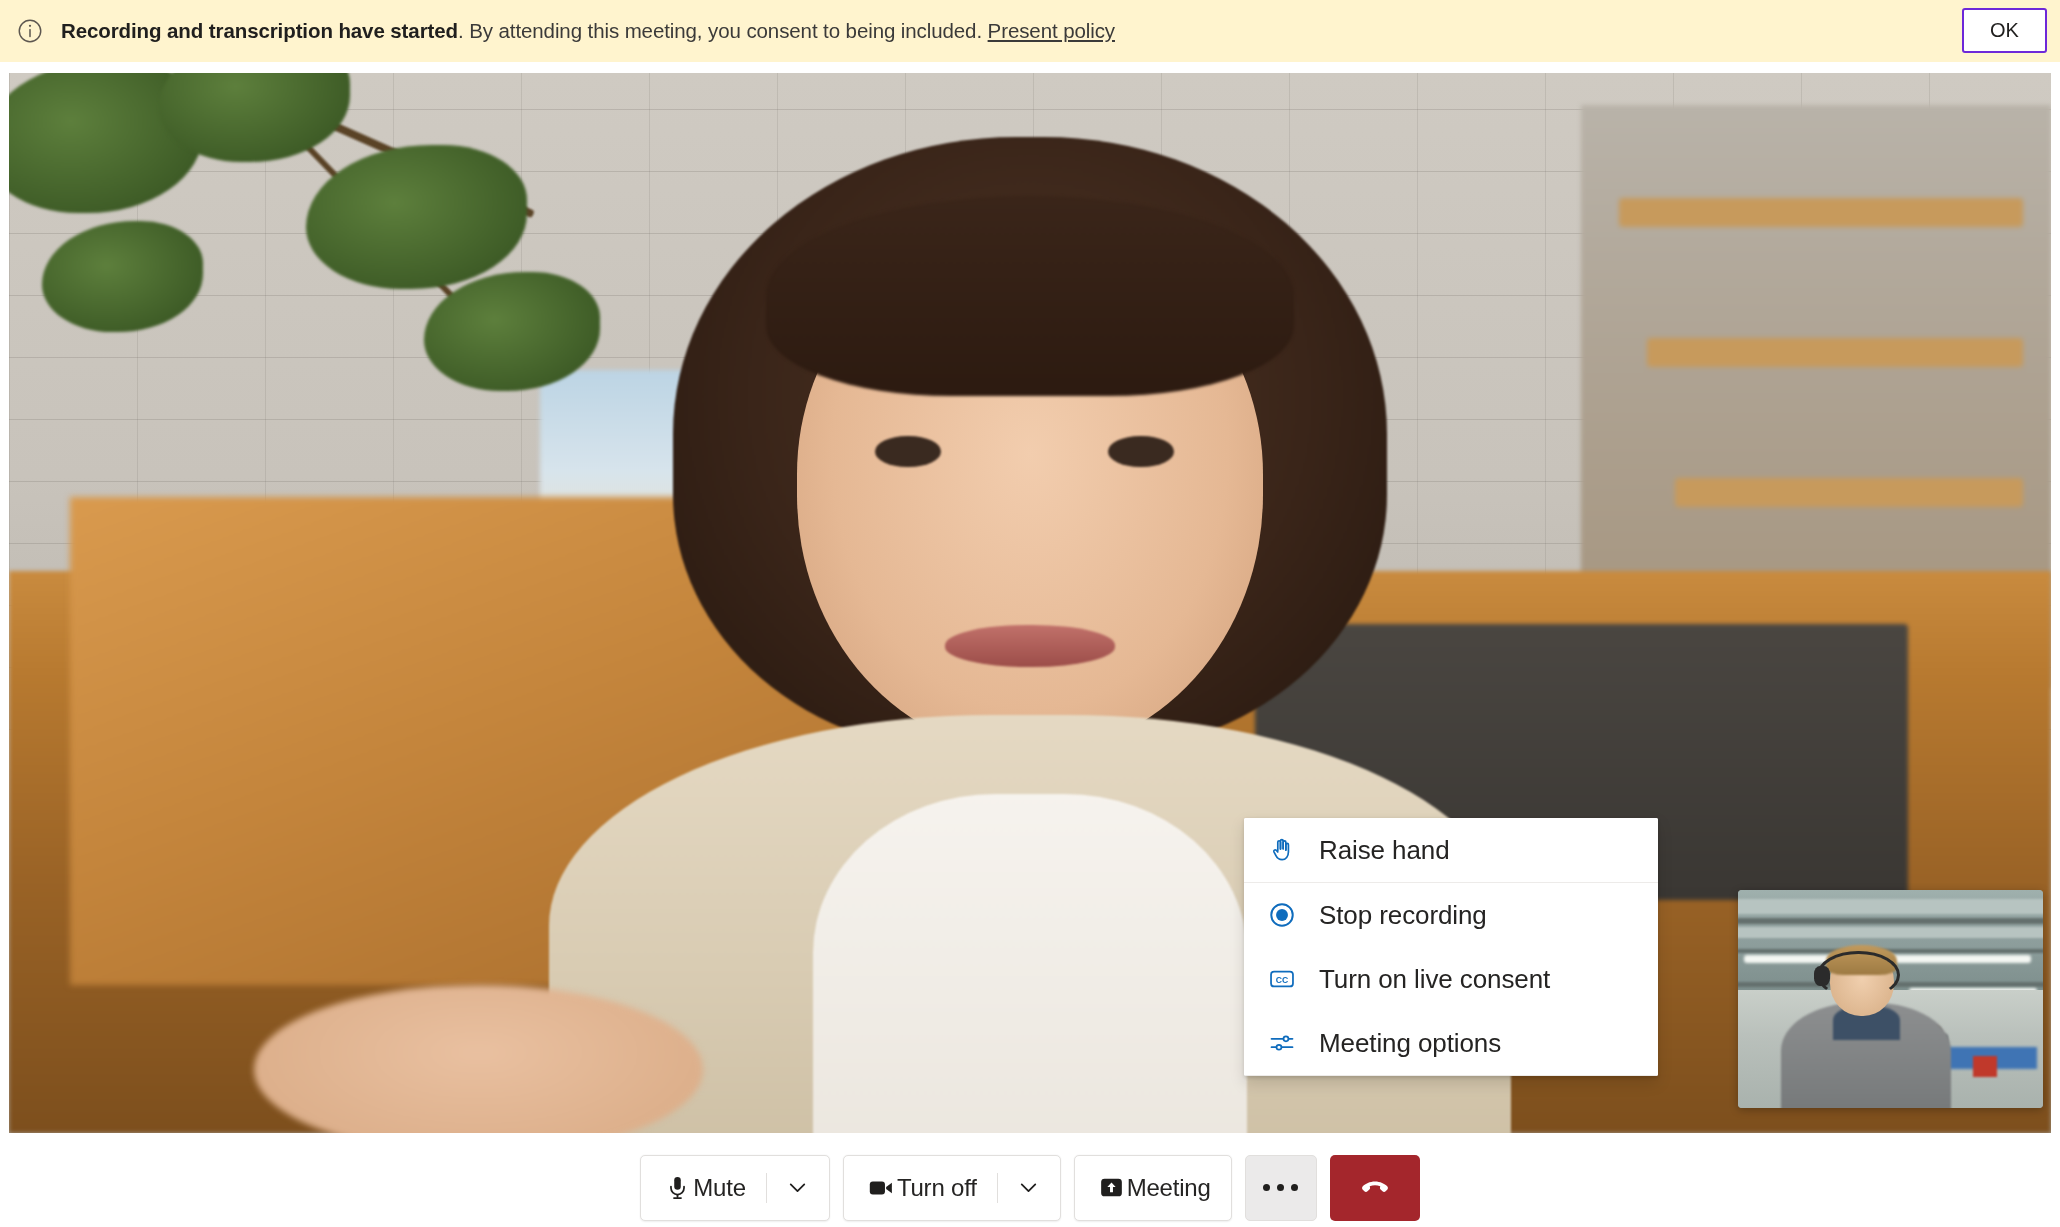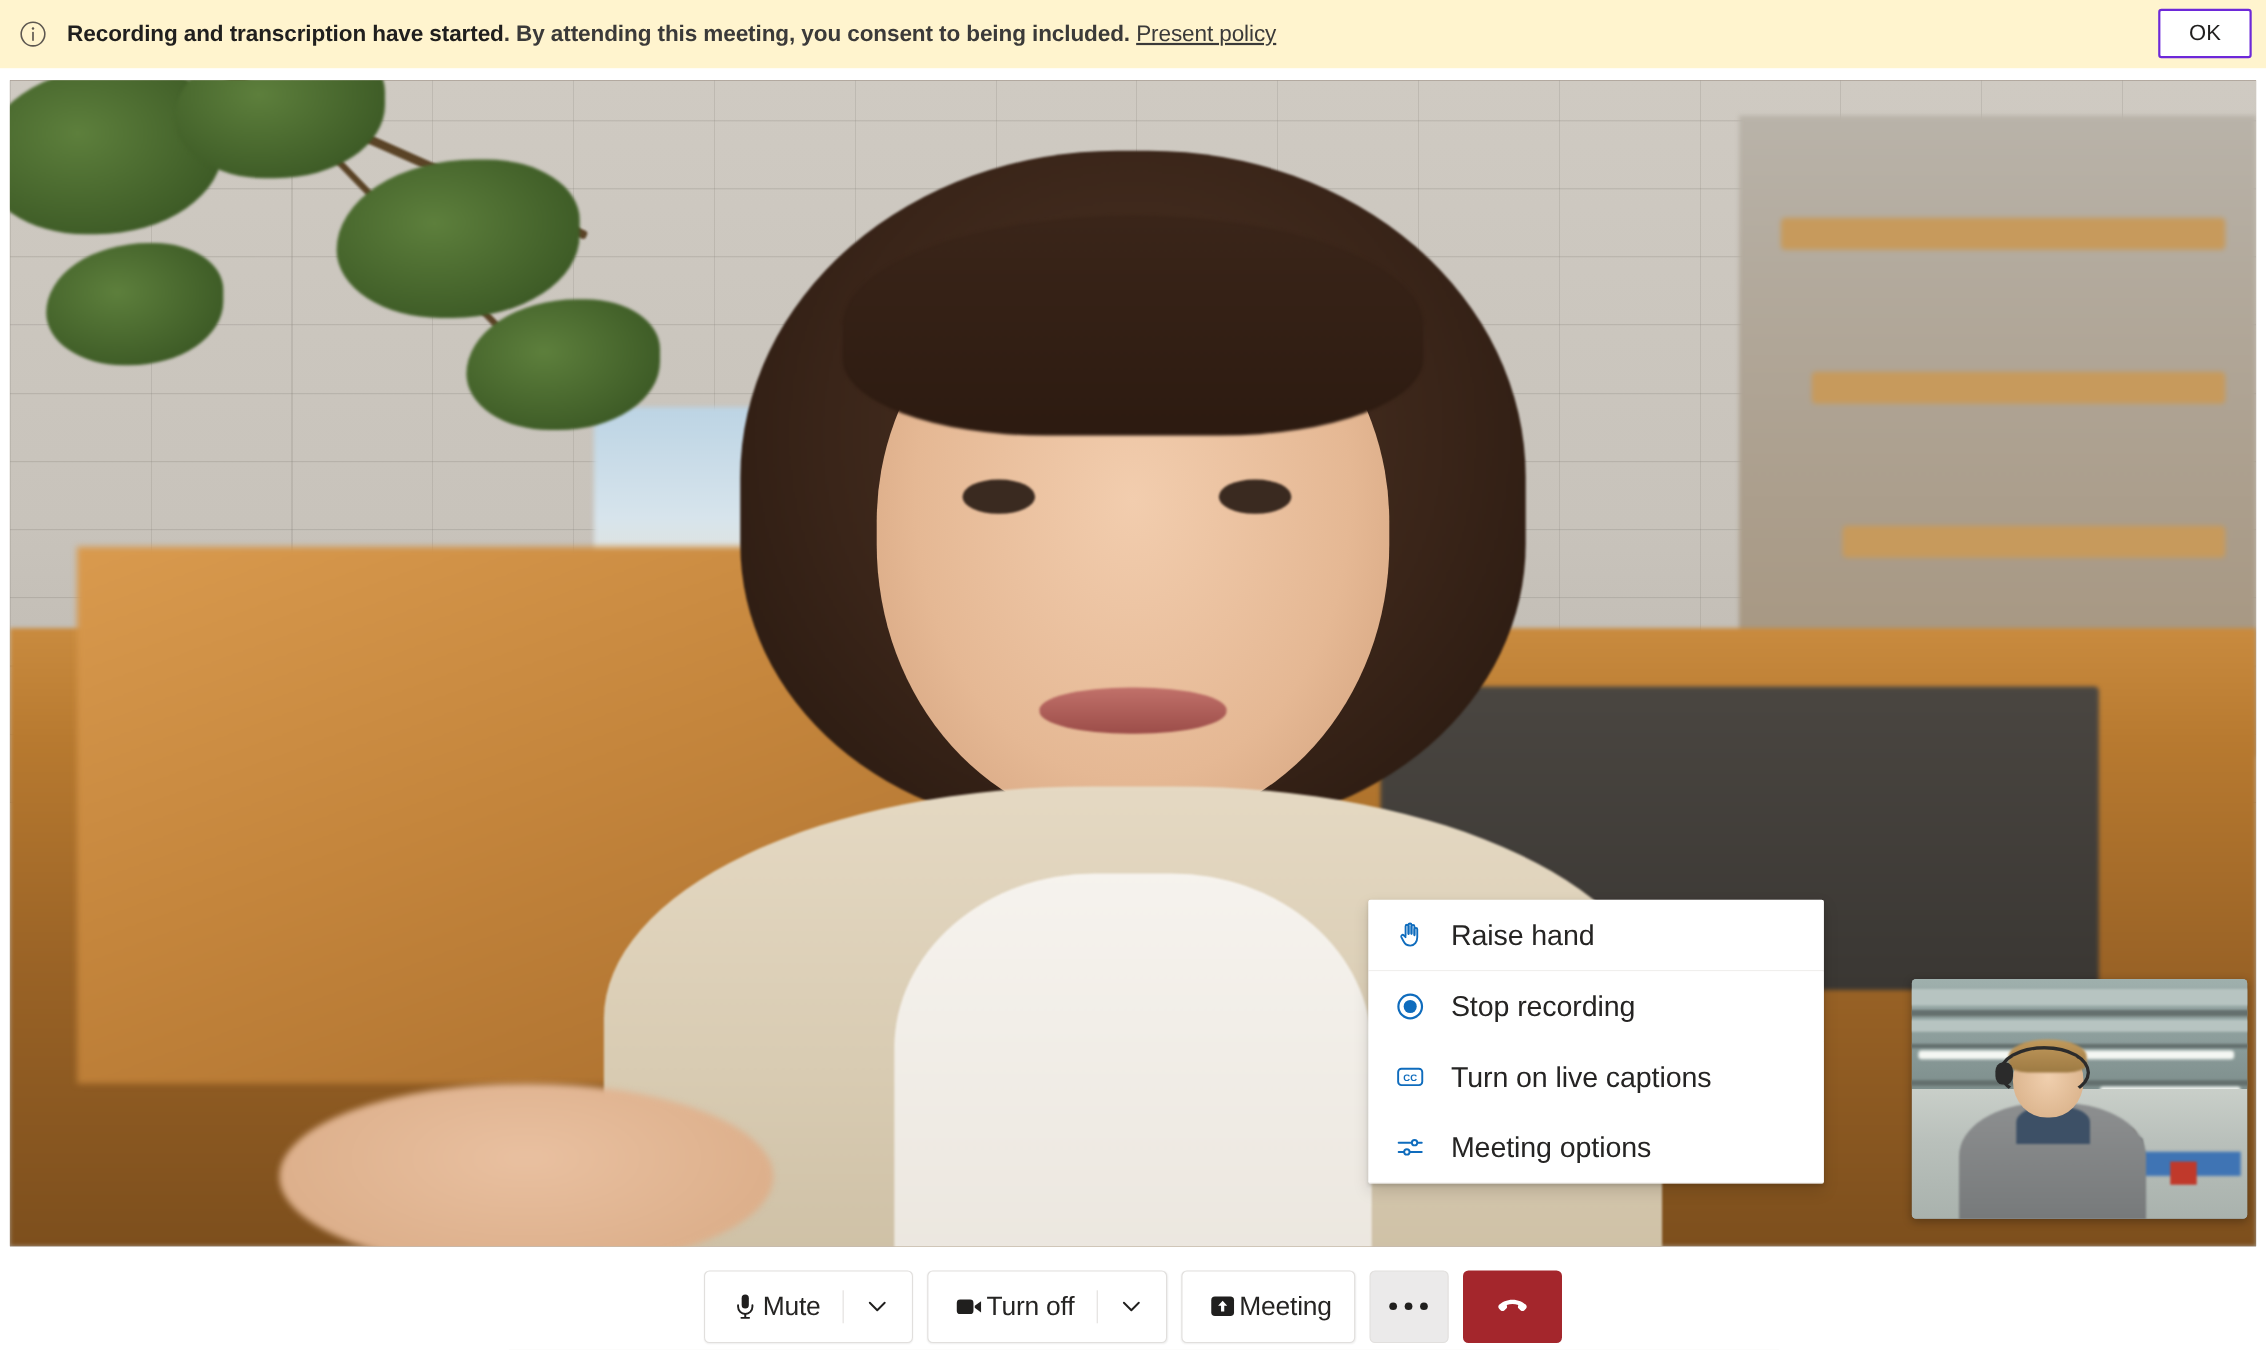--- a/index.html
+++ b/index.html
@@ -16,21 +16,21 @@
     position:absolute; left:0; top:0; width:2060px; height:62px;
     background:#FFF4CE;
     display:flex; align-items:center;
   }
   .banner-icon { margin-left:16px; width:28px; height:28px; flex:0 0 auto; }
   .banner-text {
     margin-left:17px; font-size:20.5px; color:#323130;
     letter-spacing:-0.1px; white-space:nowrap;
   }
   .banner-text .bold { font-weight:700; color:#201F1E; }
-  .banner-text .reg { font-weight:700; color:#3b3a39; }
+  .banner-text .reg { font-weight:400; color:#3b3a39; }
   .banner-link {
     font-weight:400; color:#3b3a39; text-decoration:underline;
     text-underline-offset:2px; cursor:pointer;
   }
   .banner-ok {
     position:absolute; right:13px; top:8px;
     width:85px; height:45px;
     background:#ffffff; border:2px solid #6d28d9; border-radius:3px;
     font-family:"Liberation Sans", sans-serif;
     font-size:20px; color:#201F1E; cursor:pointer;
@@ -344,21 +344,21 @@
       <span class="mi-label">Stop recording</span>
     </div>
 
     <div class="menu-item">
       <span class="mi-icon">
         <svg width="28" height="28" viewBox="0 0 24 24">
           <rect x="2.6" y="5.6" width="18.8" height="12.8" rx="2.6" fill="none" stroke="#0f6cbd" stroke-width="1.5"></rect>
           <text x="12" y="15.3" font-family="Liberation Sans, sans-serif" font-size="7.4" font-weight="700" fill="#0f6cbd" text-anchor="middle">CC</text>
         </svg>
       </span>
-      <span class="mi-label">Turn on live captions</span>
+      <span class="mi-label">Turn on live consent</span>
     </div>
 
     <div class="menu-item">
       <span class="mi-icon">
         <svg width="28" height="28" viewBox="0 0 24 24" stroke="#0f6cbd" stroke-width="1.5" fill="none" stroke-linecap="round">
           <line x1="3" y1="8.4" x2="13.2" y2="8.4"></line>
           <line x1="17.6" y1="8.4" x2="21" y2="8.4"></line>
           <circle cx="15.4" cy="8.4" r="2.1" fill="#fff"></circle>
           <line x1="3" y1="15.6" x2="7.2" y2="15.6"></line>
           <line x1="11.6" y1="15.6" x2="21" y2="15.6"></line>

